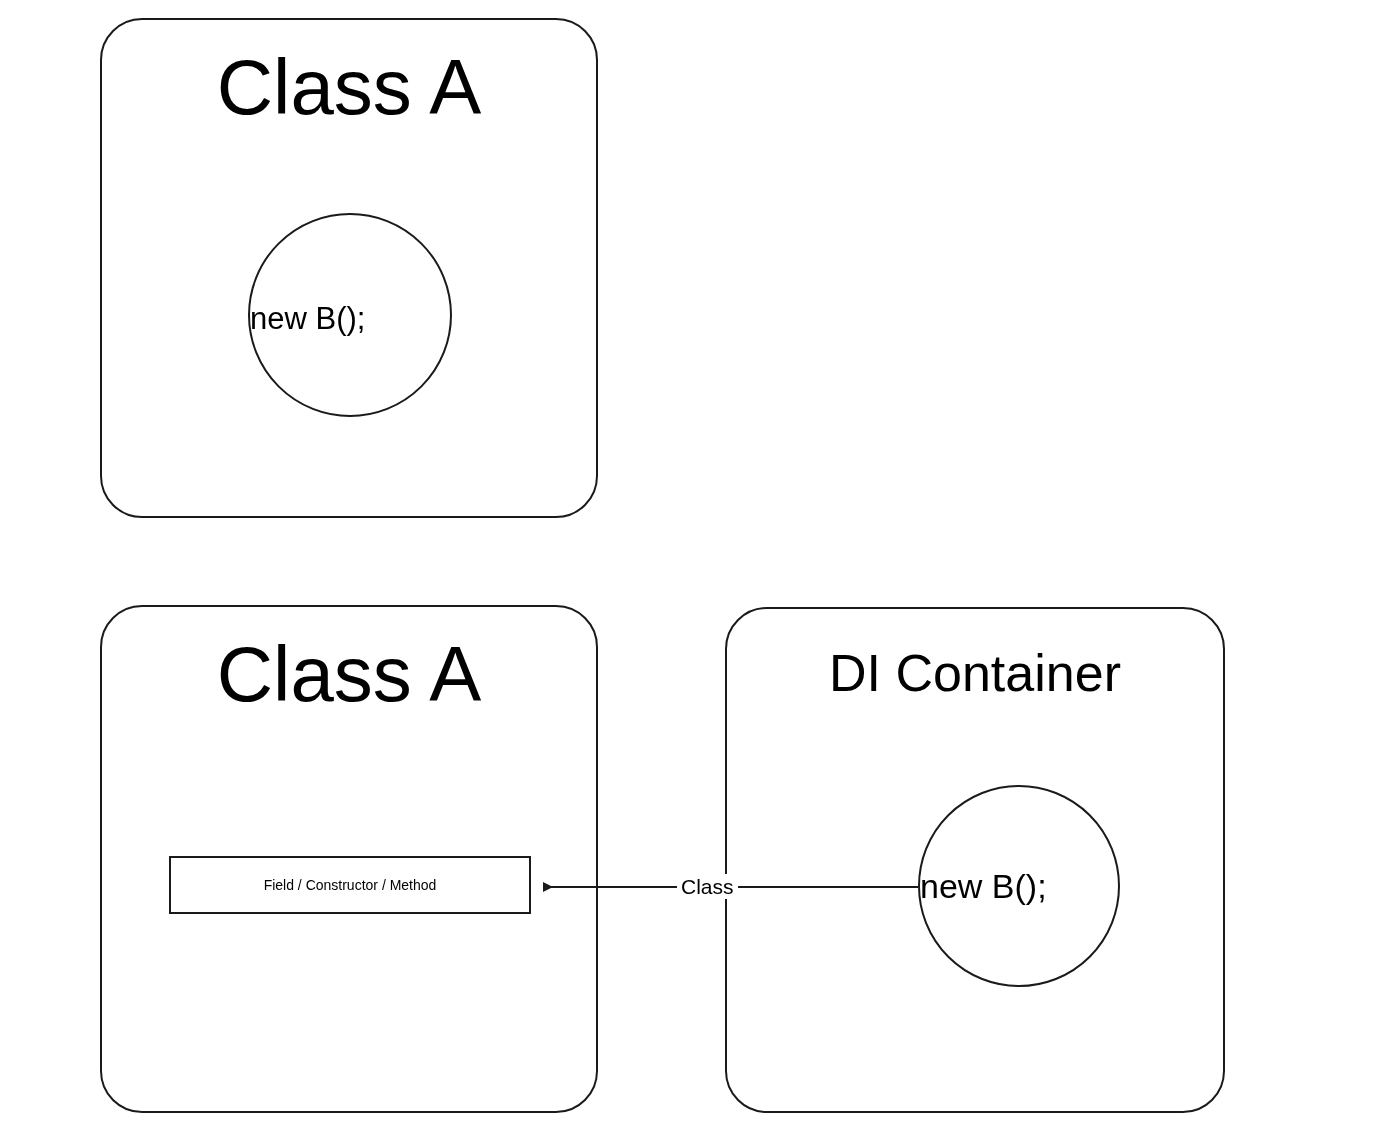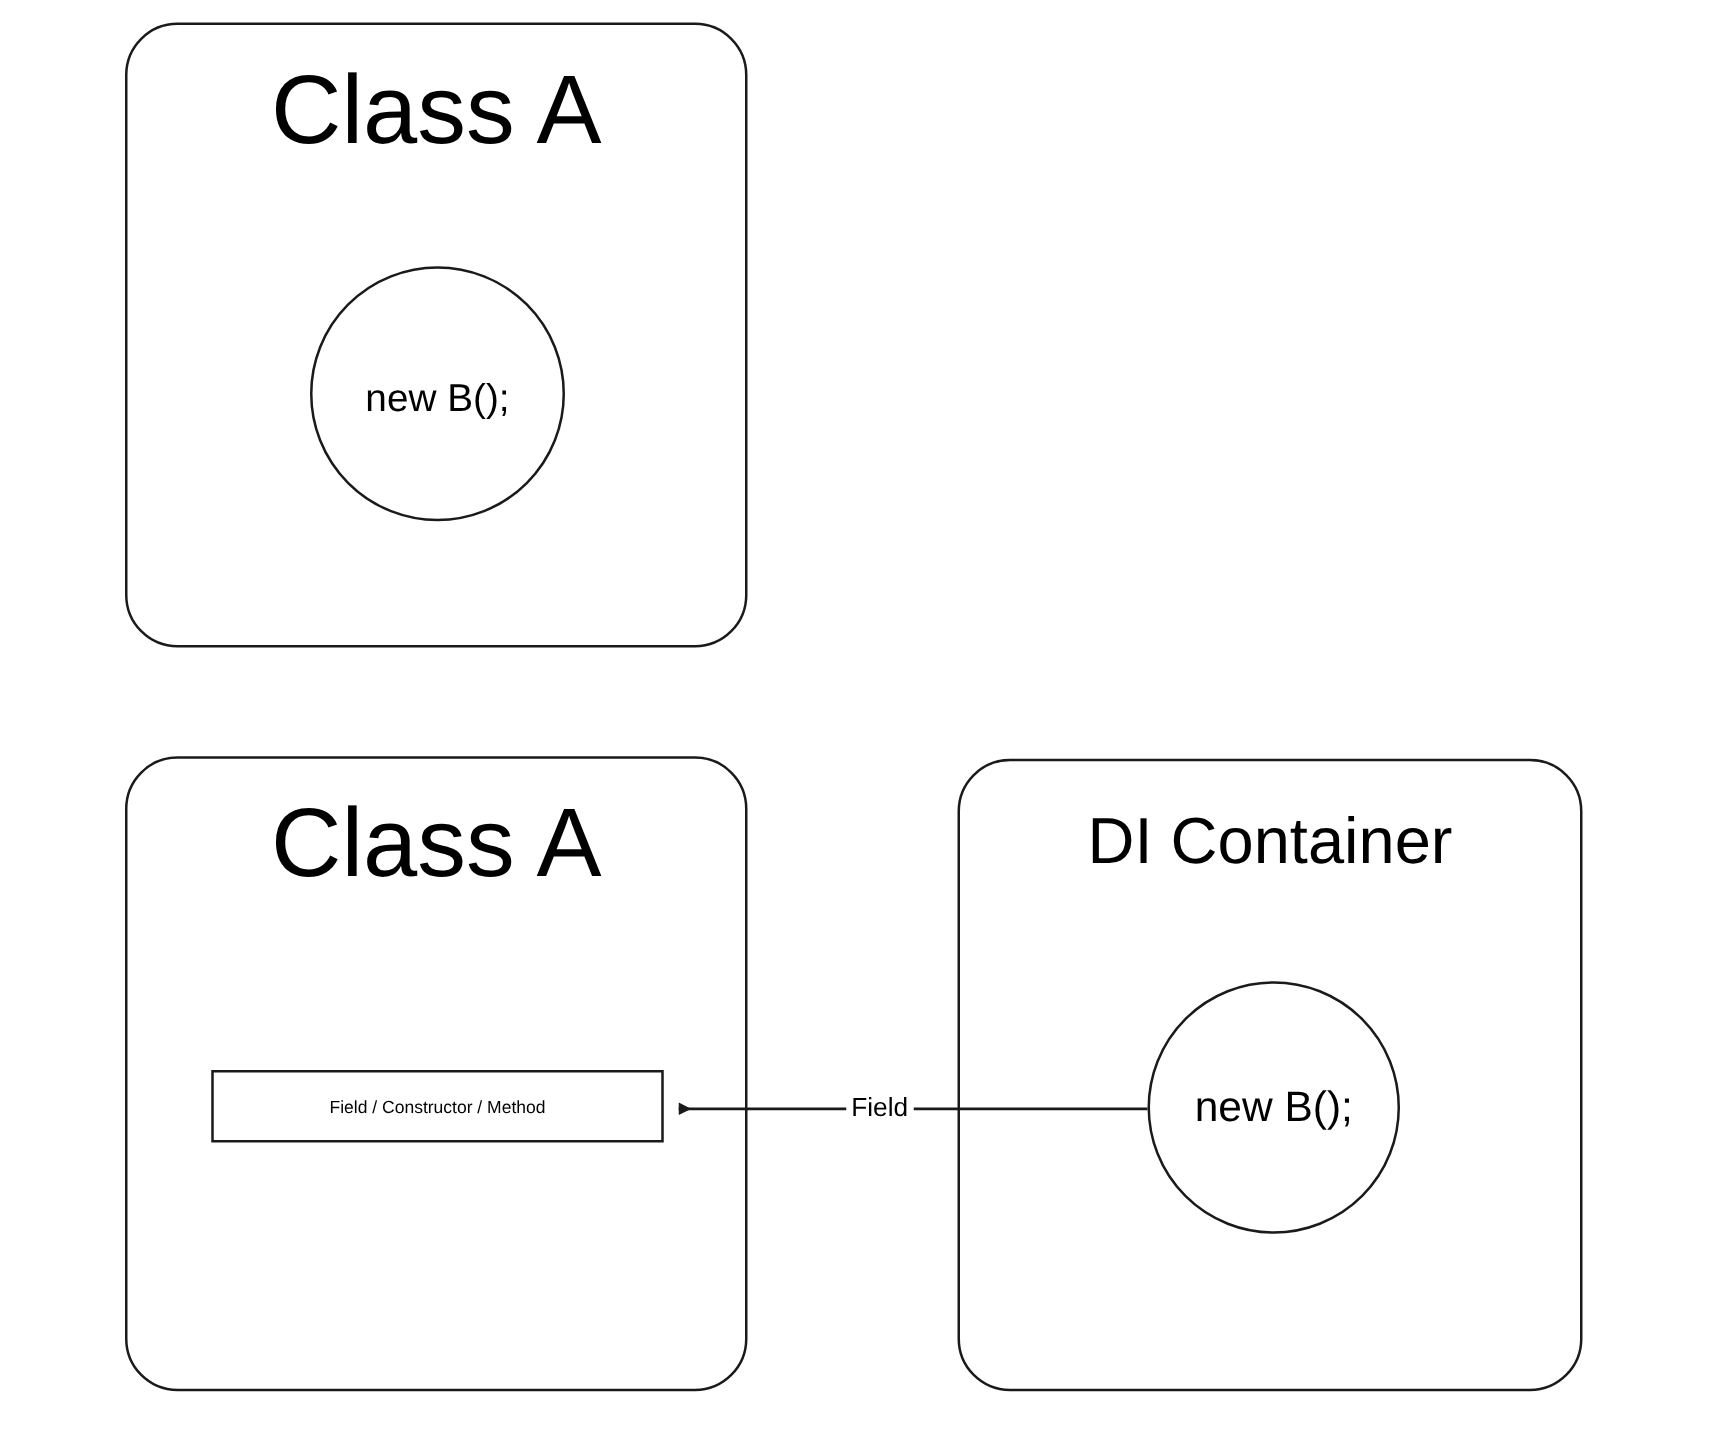--- a/index.html
+++ b/index.html
@@ -39,21 +39,20 @@
 
   
   .circle {
     position: absolute;
     box-sizing: border-box;
     background: #ffffff;
     border: 2px solid #1a1a1a;
     border-radius: 50%;
     display: flex;
     align-items: center;
-    justify-content: center;
   }
   .circle-label {
     white-space: nowrap;
     color: #000000;
     line-height: 1;
   }
 
   
   .srect {
     position: absolute;
@@ -96,21 +95,21 @@
 
   #circle-new-b-top     { left: 248px; top: 213px; width: 204px; height: 204px; }
   #circle-new-b-top .circle-label { font-size: 31px; padding-top: 6px; }
 
   #box-class-a-bottom   { left: 100px; top: 605px; width: 498px;  height: 508px; }
   #box-class-a-bottom .rbox-title { top: 28px; font-size: 78px; }
 
   #rect-member          { left: 169px; top: 856px; width: 362px; height: 58px; }
   #rect-member .srect-label { font-size: 14px; }
 
-  #box-di-container     { left: 766px; top: 607px; width: 500px;  height: 506px; }
+  #box-di-container     { left: 725px; top: 607px; width: 500px;  height: 506px; }
   #box-di-container .rbox-title { top: 38px; font-size: 52px; }
 
   #circle-new-b-bottom  { left: 918px; top: 785px; width: 202px; height: 202px; }
   #circle-new-b-bottom .circle-label { font-size: 34px; }
 
   #label-inject         { left: 677px; top: 874px; font-size: 21px; }
 </style>
 </head>
 <body>
 
@@ -142,15 +141,15 @@
 
   <svg class="edge-svg" viewBox="0 0 1378 1148">
     <defs>
       <marker id="arrow-left" markerWidth="12" markerHeight="12" refX="10" refY="5" orient="auto" markerUnits="userSpaceOnUse">
         <path d="M 10 0 L 0 5 L 10 10 z" fill="#1a1a1a"></path>
       </marker>
     </defs>
     <line x1="918" y1="887" x2="543" y2="887" stroke="#1a1a1a" stroke-width="2.2" marker-end="url(#arrow-left)"></line>
   </svg>
 
-  <div class="edge-label" id="label-inject">Field</div>
+  <div class="edge-label" id="label-inject">Class</div>
 
 </div>
 
 </body></html>

